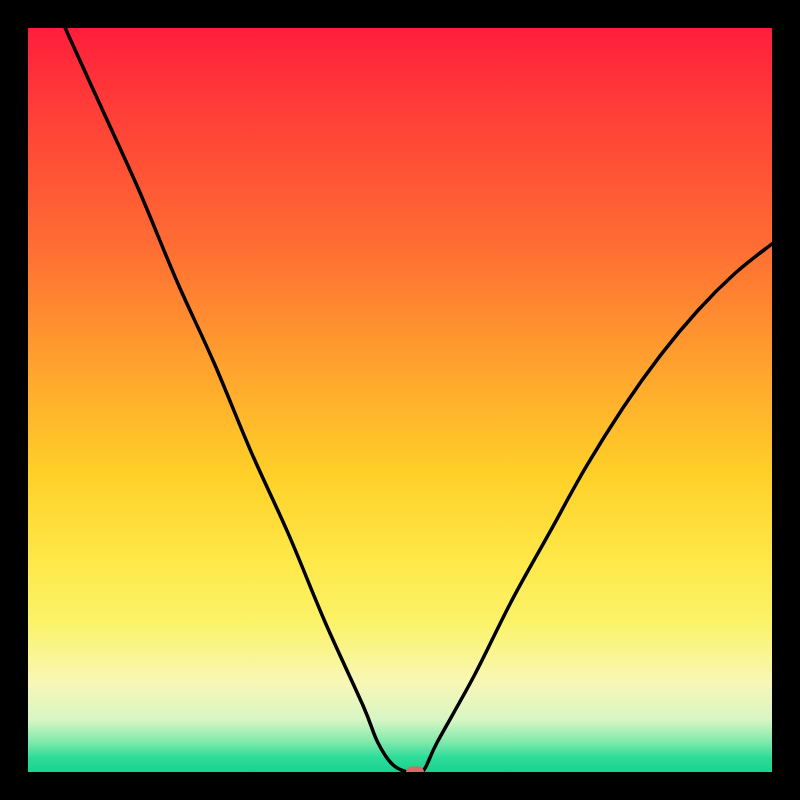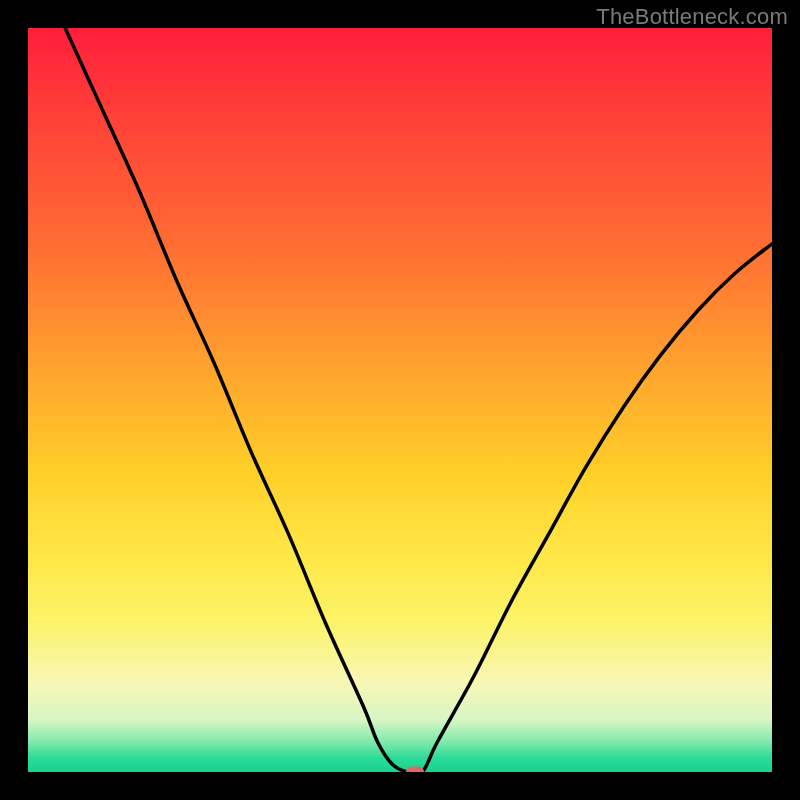--- a/index.html
+++ b/index.html
@@ -69,21 +69,20 @@
     border-radius: 6px;
     background: #d76b63;
     transform: translate(-50%, -50%);
     z-index: 3;
   }
 </style>
 </head>
 <body>
 
 <div class="outer">
-  <div class="watermark">TheBottleneck.com</div>
 
   <div class="plot-area">
     <div class="gradient"></div>
 
     <svg class="curve" viewBox="0 0 744 744" preserveAspectRatio="none">
       <path id="curve-path" fill="none" stroke="#000" stroke-width="3.5" stroke-linecap="round" stroke-linejoin="round" d="M 37.2 0 C 43.896 14.731200000000005, 61.00800000000001 52.377600000000044, 74.4 81.84000000000003 C 87.792 111.30240000000002, 98.208 132.87839999999997, 111.6 163.67999999999995 C 124.99199999999999 194.48159999999993, 135.40800000000002 222.15839999999997, 148.8 252.95999999999998 C 162.192 283.7616, 172.608 303.99839999999995, 186 334.79999999999995 C 199.392 365.60159999999996, 209.808 393.2784, 223.2 424.08 C 236.59199999999998 454.8816, 247.00799999999998 475.11839999999995, 260.4 505.91999999999996 C 273.792 536.7216, 284.208 564.3984, 297.6 595.2 C 310.992 626.0016, 325.42560000000003 655.6128, 334.8 677.04 C 344.1744 698.4671999999999, 344.3232 703.5264, 349.68 714.24 C 355.0368 724.9536, 359.2032 731.2031999999999, 364.56 736.56 C 369.9168 741.9168, 374.0832 742.6608, 379.44 744 C 384.7968 745.3392, 388.9632 749.3568, 394.32 744 C 399.6768 738.6432, 399.82560000000007 731.6496, 409.20000000000005 714.24 C 418.5744 696.8304, 433.008 672.7248, 446.4 647.28 C 459.792 621.8352, 470.208 598.3248, 483.6 572.88 C 496.992 547.4352, 507.40799999999996 530.0255999999999, 520.8 505.91999999999996 C 534.192 481.8144, 544.608 461.7264, 558 438.96000000000004 C 571.392 416.19360000000006, 581.808 399.528, 595.2 379.44 C 608.5920000000001 359.352, 619.008 344.76959999999997, 632.4 327.35999999999996 C 645.7919999999999 309.95039999999995, 656.2080000000001 297.45120000000003, 669.6 282.72 C 682.992 267.9888, 693.4079999999999 257.5728, 706.8 245.51999999999998 C 720.192 233.46719999999996, 737.304 221.11679999999998, 744 215.76"></path>
     </svg>
 
     <div class="marker" id="marker" style="left: 386.88px; top: 744px;"></div>
   </div>

